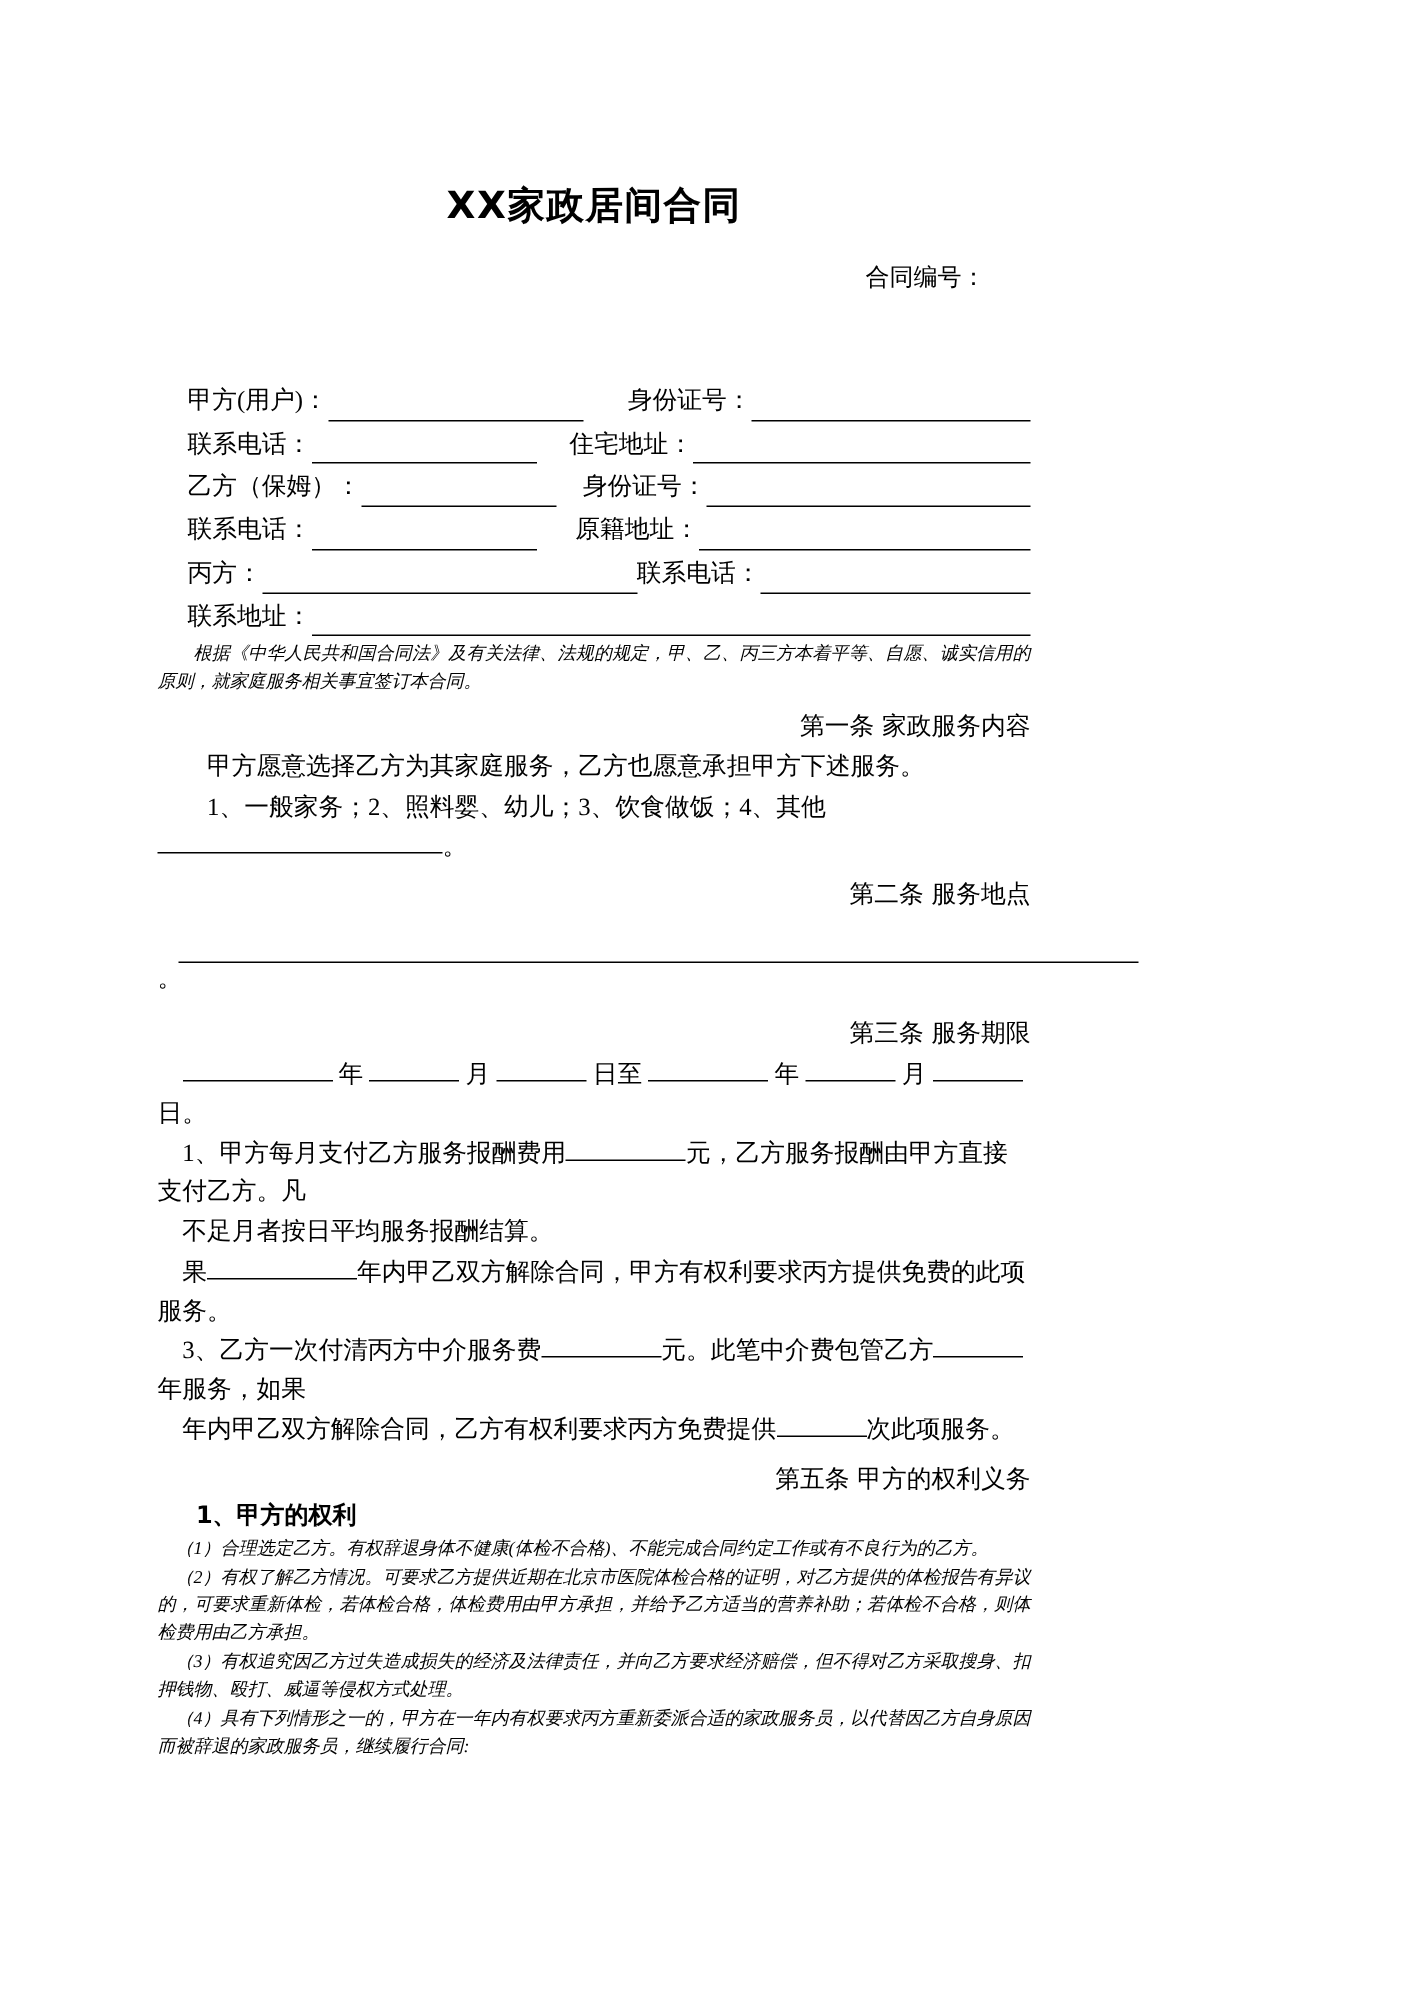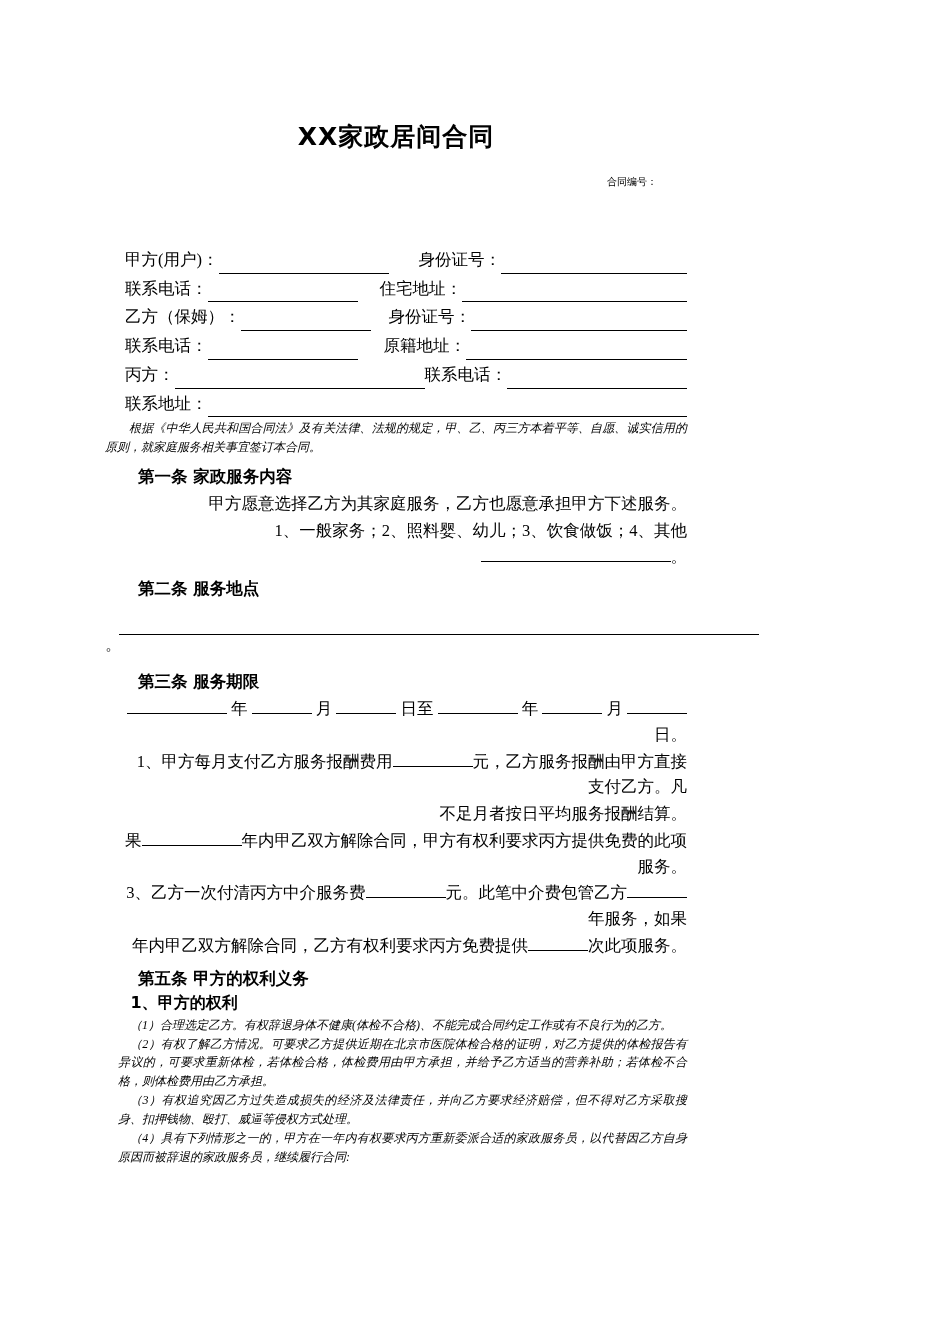--- a/index.html
+++ b/index.html
@@ -23,21 +23,21 @@
   .doc-title {
     text-align: center;
     font-size: 25px;
     font-weight: bold;
     font-family: "DejaVu Sans", "Liberation Sans", sans-serif;
     letter-spacing: 1px;
     margin: 0 0 22px 0;
   }
   .contract-no {
     text-align: right;
-    font-size: 10px;
+    font-size: 16px;
     padding-right: 30px;
     margin-bottom: 58px;
   }
   .party-block {
     font-size: 16.5px;
     line-height: 1.62;
   }
   .party-line {
     display: flex;
     align-items: flex-end;
@@ -58,57 +58,57 @@
     font-size: 12px;
     line-height: 1.58;
     text-align: justify;
     margin: 0;
     font-style: italic;
   }
   .indent2 { text-indent: 2em; }
   .indent1 { text-indent: 1em; }
   .section-head {
     font-size: 16.5px;
-    font-weight: bold;
+    font-weight: normal;
     font-family: "DejaVu Sans", "Liberation Sans", sans-serif;
     margin: 9px 0 3px 0;
     text-indent: 2em;
+    text-align: right;
   }
   .sub-head {
     font-size: 16px;
     font-weight: bold;
     font-family: "DejaVu Sans", "Liberation Sans", sans-serif;
     margin: 2px 0 2px 0;
     text-indent: 1.6em;
   }
   .body-line {
     font-size: 16.5px;
     line-height: 1.56;
     margin: 1px 0;
-    text-align: right;
   }
   .body-line.ti2 { text-indent: 2em; }
   .body-line.ti1 { text-indent: 1em; }
   .long-rule {
     border-bottom: 1px solid #000;
     height: 26px;
     margin: 8px 0 0 14px;
     width: 640px;
   }
   .lone-dot {
     font-size: 16.5px;
     line-height: 1.2;
     margin: 0 0 16px 0;
   }
   .u { border-bottom: 1px solid #000; display: inline-block; }
   .u-s  { width: 60px; }
   .u-m  { width: 80px; }
   .u-l  { width: 100px; }
   .u-xxl{ width: 190px; }
-  .justify { text-align: justify; margin-left: 13px; }
+  .justify { text-align: justify; }
 </style>
 </head>
 <body>
 
 <div class="page">
 
   <div class="doc-title">XX家政居间合同</div>
 
   <div class="contract-no">合同编号：</div>
 

